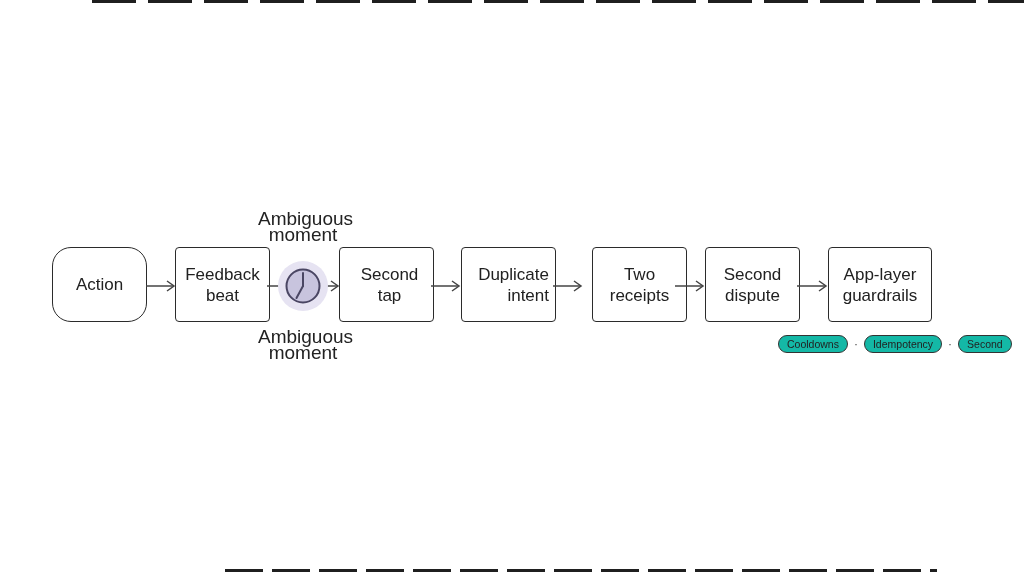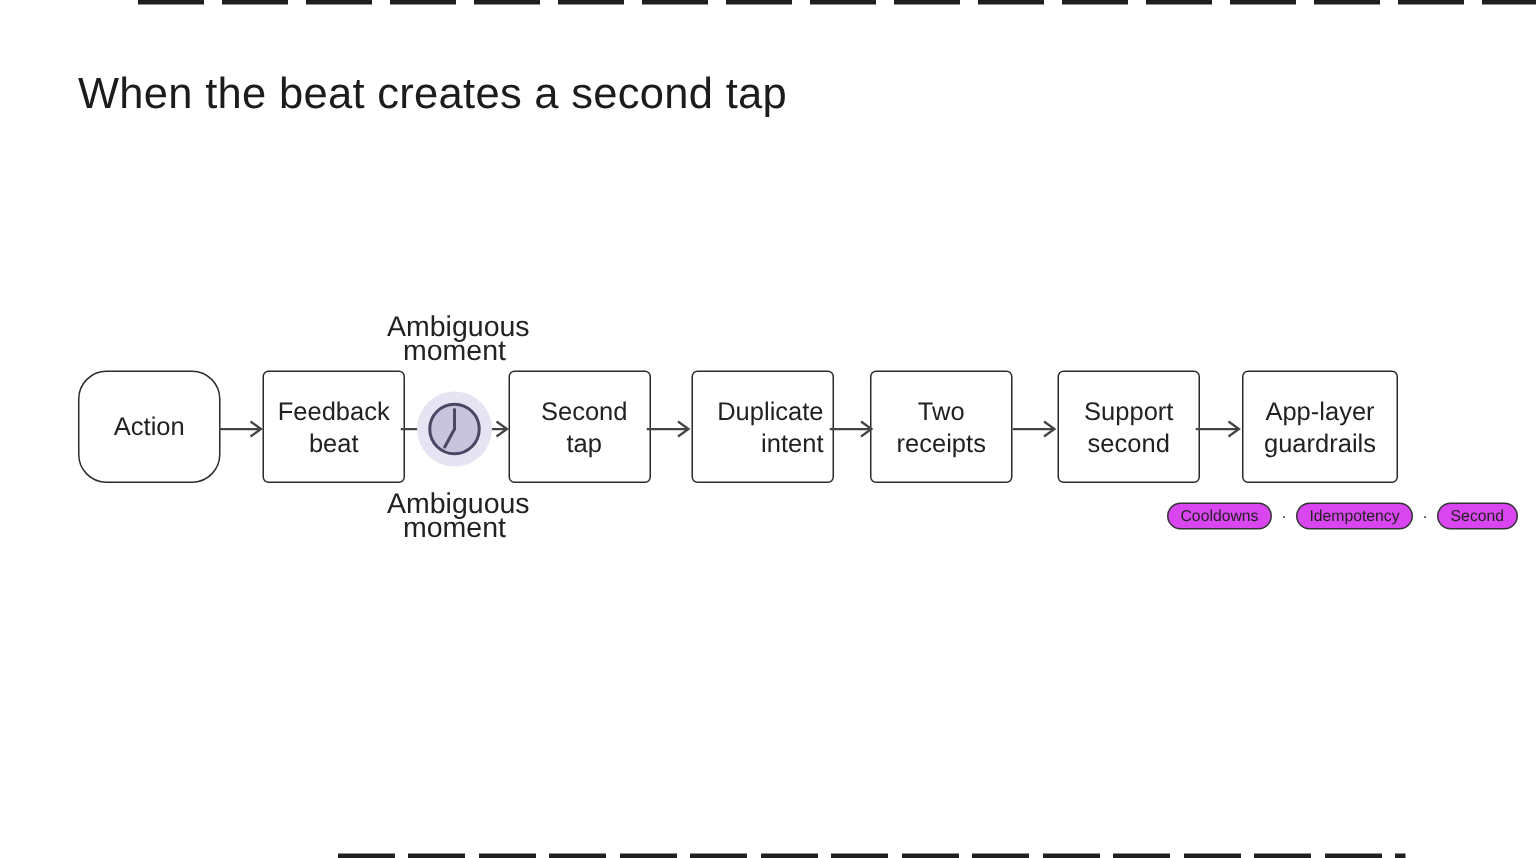--- a/index.html
+++ b/index.html
@@ -47,42 +47,41 @@
   .annotation.bottom-note{top:329px;}
   .clock-wrap{position:absolute;left:275px;top:258px;width:56px;height:56px;}
   .pill-row{
     position:absolute;left:778px;top:335px;
     display:flex;align-items:center;gap:6px;
   }
   .pill{
     border:1.2px solid #333333;border-radius:999px;
     padding:2px 8px;
     font-size:10.5px;line-height:12px;color:#222222;
-    background:#d946ef;white-space:nowrap;
+    background:#14b8a6;white-space:nowrap;
   }
   .pill-sep{font-size:12px;color:#444444;line-height:12px;}
 </style>
 </head>
 <body>
 
 <div class="slide">
 
   <div class="edge-artifact top"></div>
   <div class="edge-artifact bottom"></div>
 
-  <h1 class="title">When the beat creates a second tap</h1>
 
   <div>
 
     <div class="node" style="left:52px;border-radius:19px;">Action</div>
     <div class="node" style="left:175px;">Feedback beat</div>
     <div class="node" style="left:339px;padding-left:12px;">Second tap</div>
     <div class="node" style="left:461px;text-align:right;">Duplicate intent</div>
-    <div class="node" style="left:580px;">Two receipts</div>
-    <div class="node" style="left:705px;">Support second</div>
+    <div class="node" style="left:592px;">Two receipts</div>
+    <div class="node" style="left:705px;">Second dispute</div>
     <div class="node wide" style="left:828px;">App-layer guardrails</div>
 
     <svg class="arrow" style="left:146px;" width="30" height="14">
       <line x1="0" y1="7" x2="27" y2="7" stroke="#444" stroke-width="1.5"></line>
       <polyline points="21,2 28,7 21,12" fill="none" stroke="#444" stroke-width="1.5"></polyline>
     </svg>
     <svg class="arrow" style="left:267px;" width="73" height="14">
       <line x1="0" y1="7" x2="70" y2="7" stroke="#444" stroke-width="1.5"></line>
       <polyline points="64,2 71,7 64,12" fill="none" stroke="#444" stroke-width="1.5"></polyline>
     </svg>

